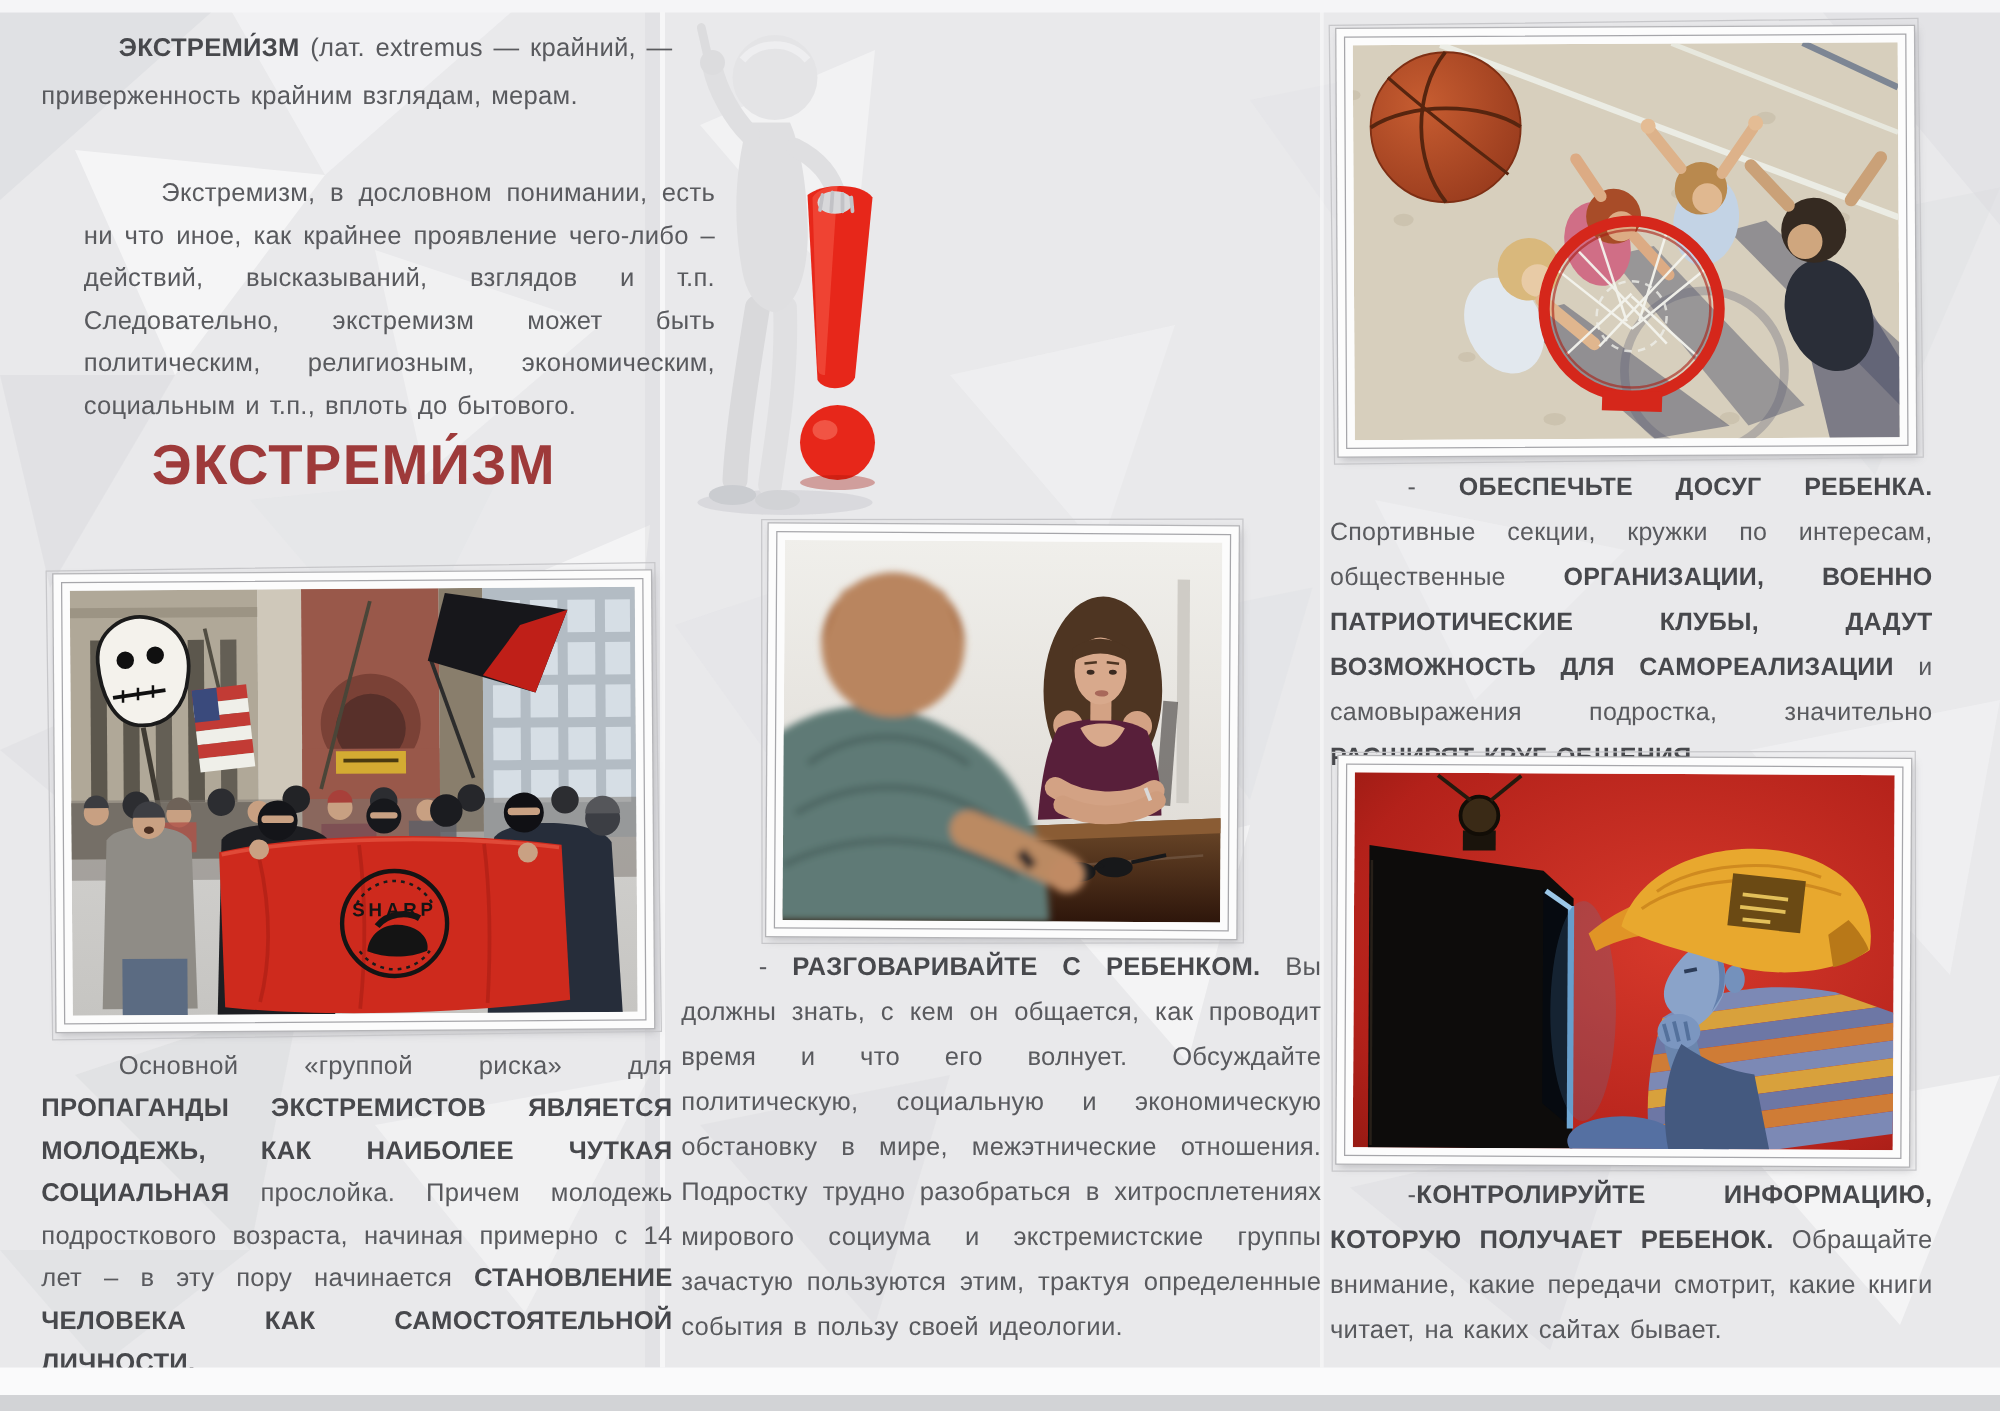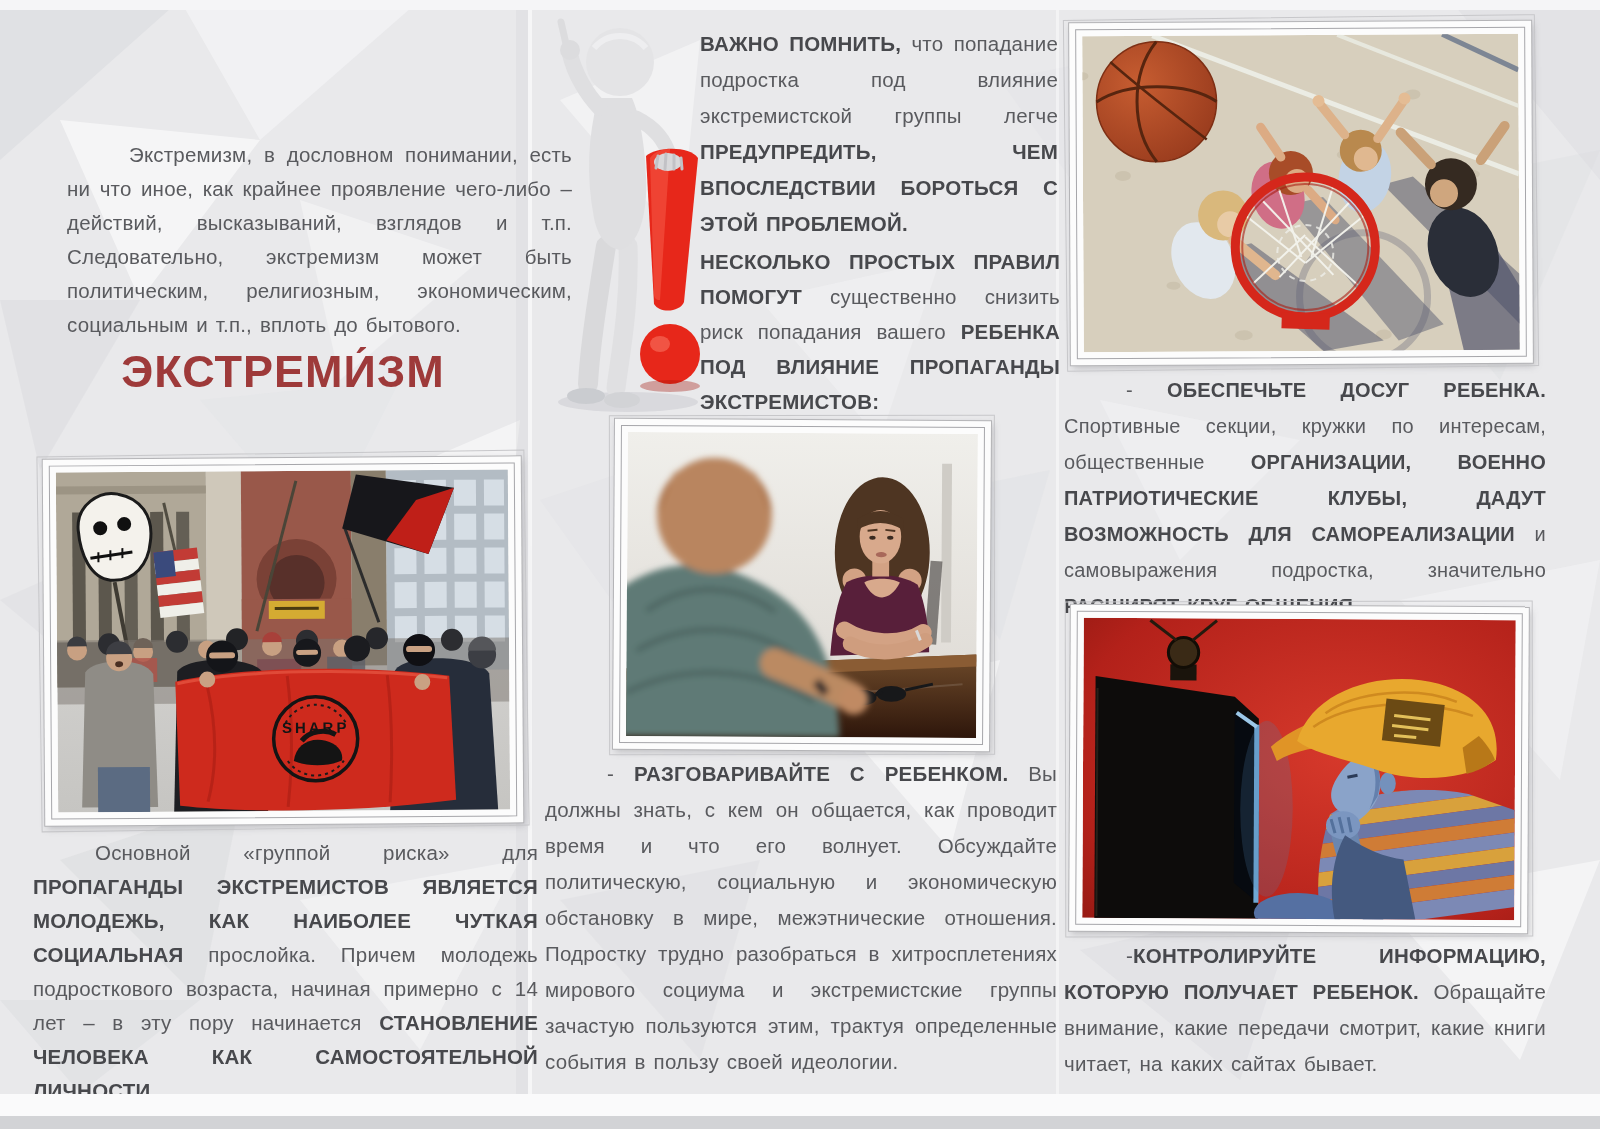--- a/index.html
+++ b/index.html
@@ -73,20 +73,21 @@
       <polygon points="1450,0 1600,0 1600,180" fill="#d9dade" opacity=".4"></polygon>
     </g>
     <g>
       <rect x="516" y="0" width="12" height="1094" fill="#d7d8db" opacity=".35"></rect>
       <rect x="528" y="0" width="4" height="1094" fill="#ffffff" opacity=".6"></rect>
       <rect x="1056" y="0" width="3" height="1094" fill="#ffffff" opacity=".45"></rect>
       <rect x="0" y="0" width="1600" height="10" fill="#f5f5f7"></rect>
     </g>
   </svg>
 
+  <p class="body indent" style="left:33px; top:20px; width:505px; line-height:38px;"><span class="strong">ЭКСТРЕМИ́ЗМ </span><span>(лат. extremus — крайний, — приверженность крайним взглядам, мерам.</span></p>
 
   <p class="body indent" style="left:33px; top:138px; width:505px; line-height:34px;margin-left:34px;"><span>Экстремизм, в дословном понимании, есть ни что иное, как крайнее проявление чего-либо – действий, высказываний, взглядов и т.п. Следовательно, экстремизм может быть политическим, религиозным, экономическим, социальным и т.п., вплоть до бытового.</span></p>
 
   <h1 class="title">
     <span>ЭКСТРЕМИ́ЗМ</span>
   </h1>
 
   <div class="photo" style="left:44px; top:458px; transform:rotate(-.4deg);">
     <svg width="452" height="340" viewBox="0 0 452 340">
       <defs>
@@ -242,23 +243,21 @@
         <ellipse cx="132" cy="338" rx="10" ry="8" fill="#f4604f" opacity=".8"></ellipse>
         <ellipse cx="142" cy="380" rx="30" ry="6" fill="#a31508" opacity=".35"></ellipse>
       </g>
       <g>
         <ellipse cx="140" cy="156" rx="14" ry="9" fill="#d8d8da"></ellipse>
         <path d="M130,150 L128,162 M138,148 L137,163 M146,149 L146,163 M153,152 L154,163" stroke="#c2c2c6" stroke-width="3" stroke-linecap="round"></path>
       </g>
     </svg>
   </div>
 
-  <p class="body" style="left:700px; top:26px; width:358px; line-height:36px;"><span class="strong">ВАЖНО ПОМНИТЬ,</span><span> что попадание подростка под влияние экстремистской группы легче </span><span class="strong">ПРЕДУПРЕДИТЬ, ЧЕМ ВПОСЛЕДСТВИИ БОРОТЬСЯ С ЭТОЙ ПРОБЛЕМОЙ.</span></p>
-
-  <p class="body" style="left:700px; top:244px; width:360px; line-height:35px;"><span class="strong">НЕСКОЛЬКО ПРОСТЫХ ПРАВИЛ ПОМОГУТ</span><span> существенно снизить риск попадания вашего </span><span class="strong">РЕБЕНКА ПОД ВЛИЯНИЕ ПРОПАГАНДЫ ЭКСТРЕМИСТОВ:</span></p>
+
 
   <div class="photo" style="left:614px; top:420px; transform:rotate(.35deg);">
     <svg width="350" height="304" viewBox="0 0 354 306" preserveAspectRatio="none">
       <defs>
         <linearGradient id="wall" x1="0" y1="0" x2="0" y2="1">
           <stop offset="0" stop-color="#f0efeb"></stop>
             <stop offset="1" stop-color="#dcd8d2"></stop>
         </linearGradient>
         <linearGradient id="tbl" x1="0" y1="0" x2="0" y2="1">
           <stop offset="0" stop-color="#6e4a2a"></stop>

